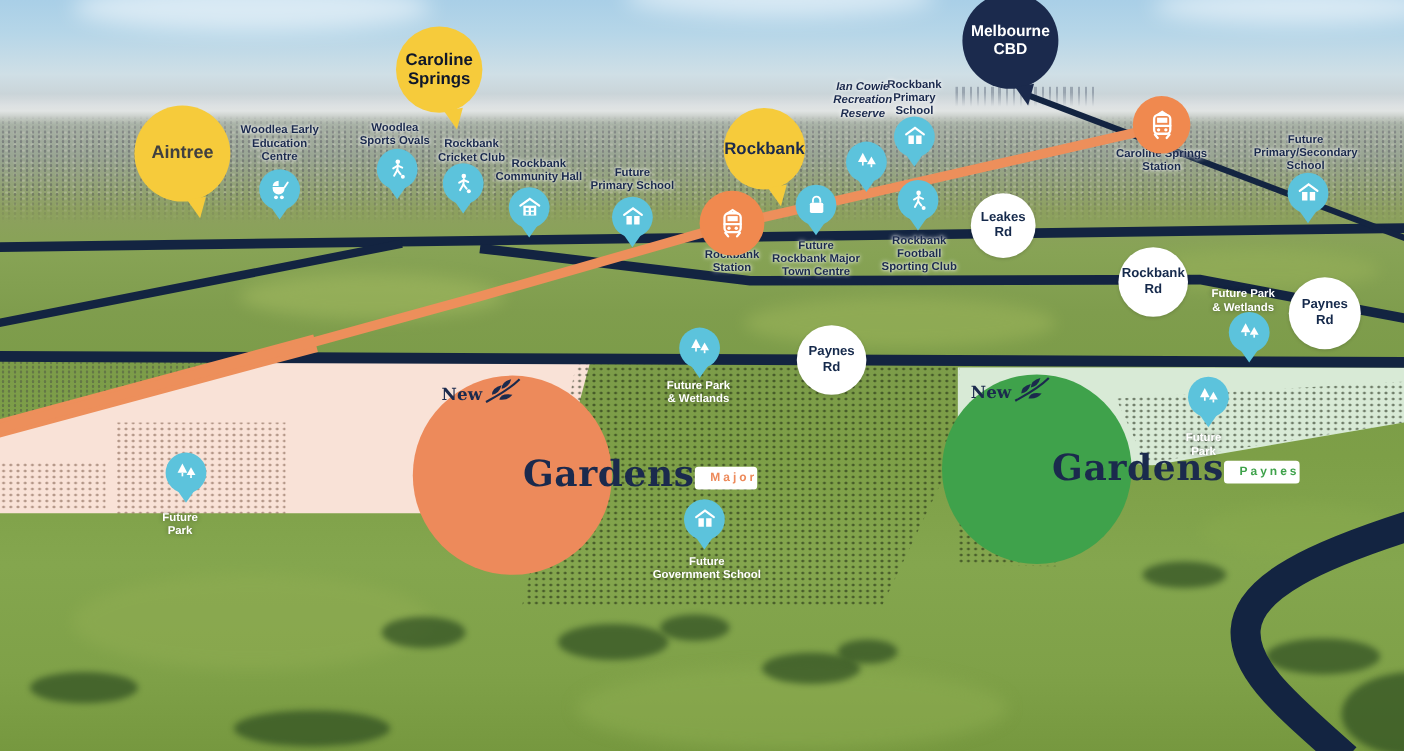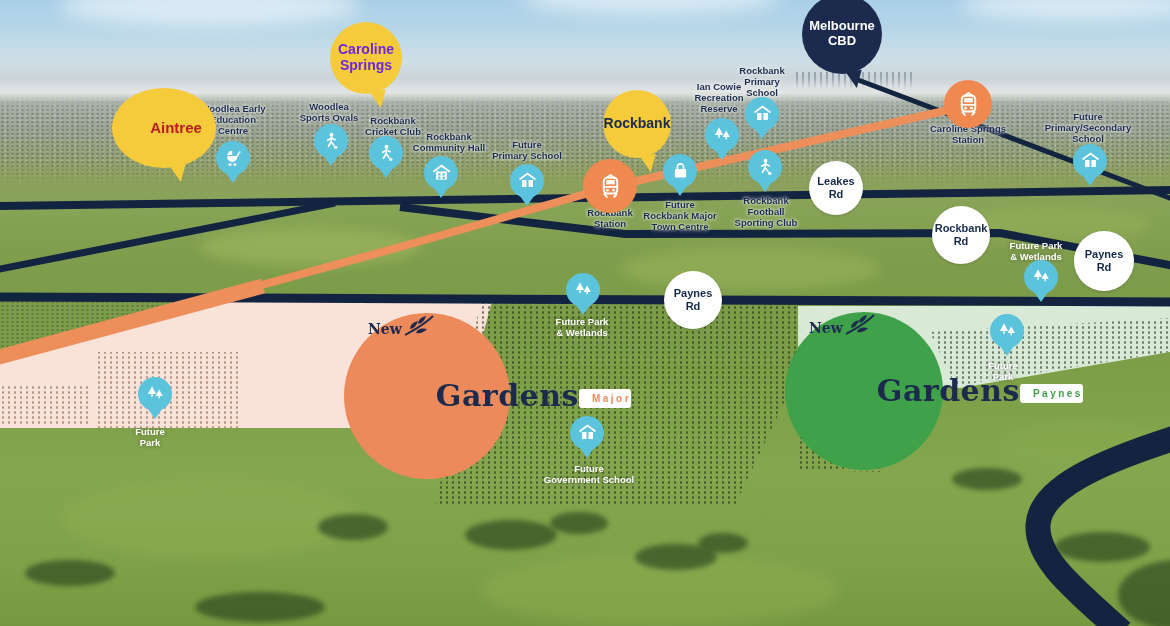--- a/index.html
+++ b/index.html
@@ -148,22 +148,22 @@
         <path d="M3,22 C12,17 22,12 31,3" stroke="#1b2a4d" stroke-width="1.8" fill="none"></path>
         <path d="M8,16 q6,-1 8,-8 q-8,2 -8,8Z" fill="#1b2a4d"></path>
         <path d="M16,11 q6,-1 8,-8 q-8,2 -8,8Z" fill="#1b2a4d"></path>
         <path d="M14,20 q7,1 11,-4 q-9,-2 -11,4Z" fill="#1b2a4d"></path>
       </svg>
     </div>
     <div class="e-main">Gardens</div>
     <div class="e-pill" style="color:#3FA24B">Paynes</div>
   </div>
 
-<div class="balloon" style="left: 112px; top: 88px; width: 80px; height: 80px; --bg: #F6CB3B; color: #b91c1c; font-size: 15px; padding-left: 24px;"><span>Aintree</span></div>
-    <div class="balloon" style="left: 330px; top: 22px; width: 72px; height: 72px; --bg: #F6CB3B; color: #6d28d9; font-size: 14px;"><span>Caroline
+<div class="balloon" style="left: 112px; top: 88px; width: 80px; height: 80px; --bg: #F6CB3B; color: #404040; font-size: 15px;"><span>Aintree</span></div>
+    <div class="balloon" style="left: 330px; top: 22px; width: 72px; height: 72px; --bg: #F6CB3B; color: #0f172a; font-size: 14px;"><span>Caroline
 Springs</span></div>
     <div class="balloon" style="left: 603px; top: 90px; width: 68px; height: 68px; --bg: #F6CB3B; color: rgb(27, 42, 77); font-size: 14px;"><span>Rockbank</span></div>
     <div class="balloon" style="left: 802px; top: -6px; width: 80px; height: 80px; --bg: #1B2A4D; color: rgb(255, 255, 255); font-size: 13px;"><span>Melbourne
 CBD</span></div>
     <div class="pin" style="left: 583px; top: 159px; width: 54px; height: 54px; --pin: #F0894F;">
       <svg viewBox="0 0 24 24" width="27" height="27">
         <g fill="none" stroke="#fff" stroke-width="1.7" stroke-linecap="round">
           <path d="M8.5 4.2 L12 1.9 L15.5 4.2"></path>
           <rect x="6" y="4.2" width="12" height="14" rx="3"></rect>
           <path d="M6 12.3 h12"></path>
@@ -265,21 +265,21 @@
 Primary
 School</div>
     <div class="pin tail" style="left: 705px; top: 118px; width: 34px; height: 34px; --pin: #5CC3DC;">
       <svg viewBox="0 0 24 24" width="21" height="21" fill="#fff">
         <path d="M8 2.6 L12.6 11.4 H3.4 Z"></path>
         <rect x="7.2" y="11.4" width="1.6" height="3.4"></rect>
         <path d="M16.2 6.2 L20.4 13.6 H12 Z"></path>
         <rect x="15.4" y="13.6" width="1.6" height="2.8"></rect>
       </svg>
     </div>
-    <div class="mlabel navy" style="left: 719px; top: 98px;">Ian Cowie
+    <div class="mlabel navy" style="left: 719px; top: 84px; font-style: italic;">Ian Cowie
 Recreation
 Reserve</div>
     <div class="pin tail" style="left: 663px; top: 154px; width: 34px; height: 34px; --pin: #5CC3DC;">
       <svg viewBox="0 0 24 24" width="21" height="21">
         <path d="M8.5 9.2 V6.8 a3.5 3.5 0 0 1 7 0 V9.2" fill="none" stroke="#fff" stroke-width="1.8"></path>
         <rect x="5.6" y="9" width="12.8" height="9.8" rx="1.5" fill="#fff"></rect>
       </svg>
     </div>
     <div class="mlabel navy" style="left: 680px; top: 216px;">Future
 Rockbank Major

